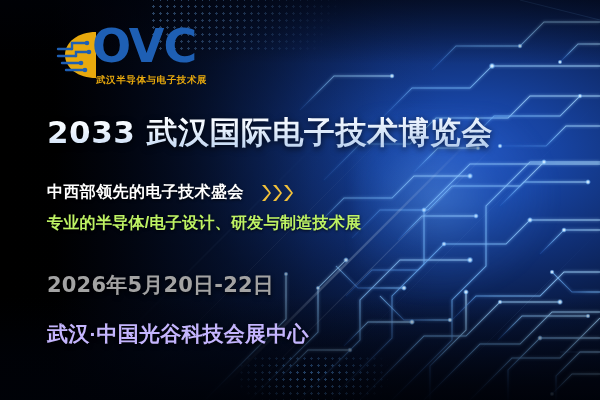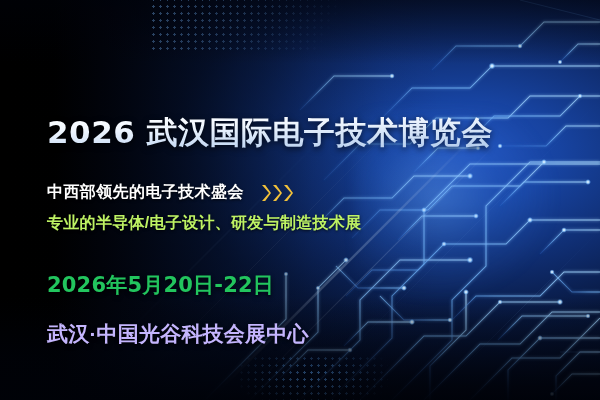--- a/index.html
+++ b/index.html
@@ -107,21 +107,21 @@
 
   .sub-2 {
     position:absolute; left:47px; top:213px;
     font-size:16px; font-weight:700; color:#bef264; letter-spacing:0.3px;
     white-space:nowrap;
     text-shadow:0 1px 3px rgba(0,0,0,0.8);
   }
 
   .date-line {
     position:absolute; left:47px; top:271px;
-    font-size:21px; font-weight:700; color:#22c55e; letter-spacing:0.2px;
+    font-size:21px; font-weight:700; color:#a3a3a3; letter-spacing:0.2px;
     white-space:nowrap;
     font-family:"DejaVu Sans", sans-serif;
     text-shadow:0 2px 4px rgba(0,0,0,0.85);
     text-align:center;
   }
   .venue-line {
     position:absolute; left:47px; top:308px;
     font-size:21px; font-weight:700; color:#c4b5fd; letter-spacing:0.2px;
     white-space:nowrap;
     text-shadow:0 2px 4px rgba(0,0,0,0.85);
@@ -271,22 +271,43 @@
       <path d="M540 338 L600 338" stroke-width="0.6"></path>
       <path d="M560 352 L600 352" stroke-width="0.6"></path>
     </g>
   </svg>
 
   <div class="bg-leftfade"></div>
   <div class="bg-vignette"></div>
   <div class="dots dots-top"></div>
   <div class="dots dots-bottom"></div>
 
-
-  <div class="main-title">2026 武汉国际电子技术博览会</div>
+  <div class="logo">
+    <svg class="logo-mark" viewBox="0 0 44 52">
+      <path d="M40 3 C22 3 9 13 9 26 C9 39 22 49 40 49 L40 3 Z" fill="#e8a90d"></path>
+      <g stroke="#1e5fb4" stroke-width="2.4" fill="none" stroke-linecap="round">
+        <path d="M2 20 L16 20"></path>
+        <path d="M2 27 L20 27"></path>
+        <path d="M6 34 L24 34"></path>
+        <path d="M10 41 L28 41"></path>
+        <path d="M16 20 L16 14 L30 14"></path>
+        <path d="M20 27 L20 23 L32 23"></path>
+      </g>
+      <g fill="#1e5fb4">
+        <circle cx="31" cy="14" r="2.3"></circle>
+        <circle cx="33" cy="23" r="2.3"></circle>
+        <circle cx="25" cy="34" r="2.3"></circle>
+        <circle cx="29" cy="41" r="2.3"></circle>
+      </g>
+    </svg>
+    <div class="logo-ovc">OVC</div>
+    <div class="logo-sub">武汉半导体与电子技术展</div>
+  </div>
+
+  <div class="main-title">2033 武汉国际电子技术博览会</div>
 
   <div class="sub-row">
     <span class="sub-1">中西部领先的电子技术盛会</span>
     <span class="chevrons">
       <svg class="chev" viewBox="0 0 10 18">
         <path d="M1 1 L8 9 L1 17 L4.2 17 L10 9 L4.2 1 Z" fill="#f2c13a"></path>
       </svg>
       <svg class="chev" viewBox="0 0 10 18">
         <path d="M1 1 L8 9 L1 17 L4.2 17 L10 9 L4.2 1 Z" fill="#f2c13a"></path>
       </svg>

